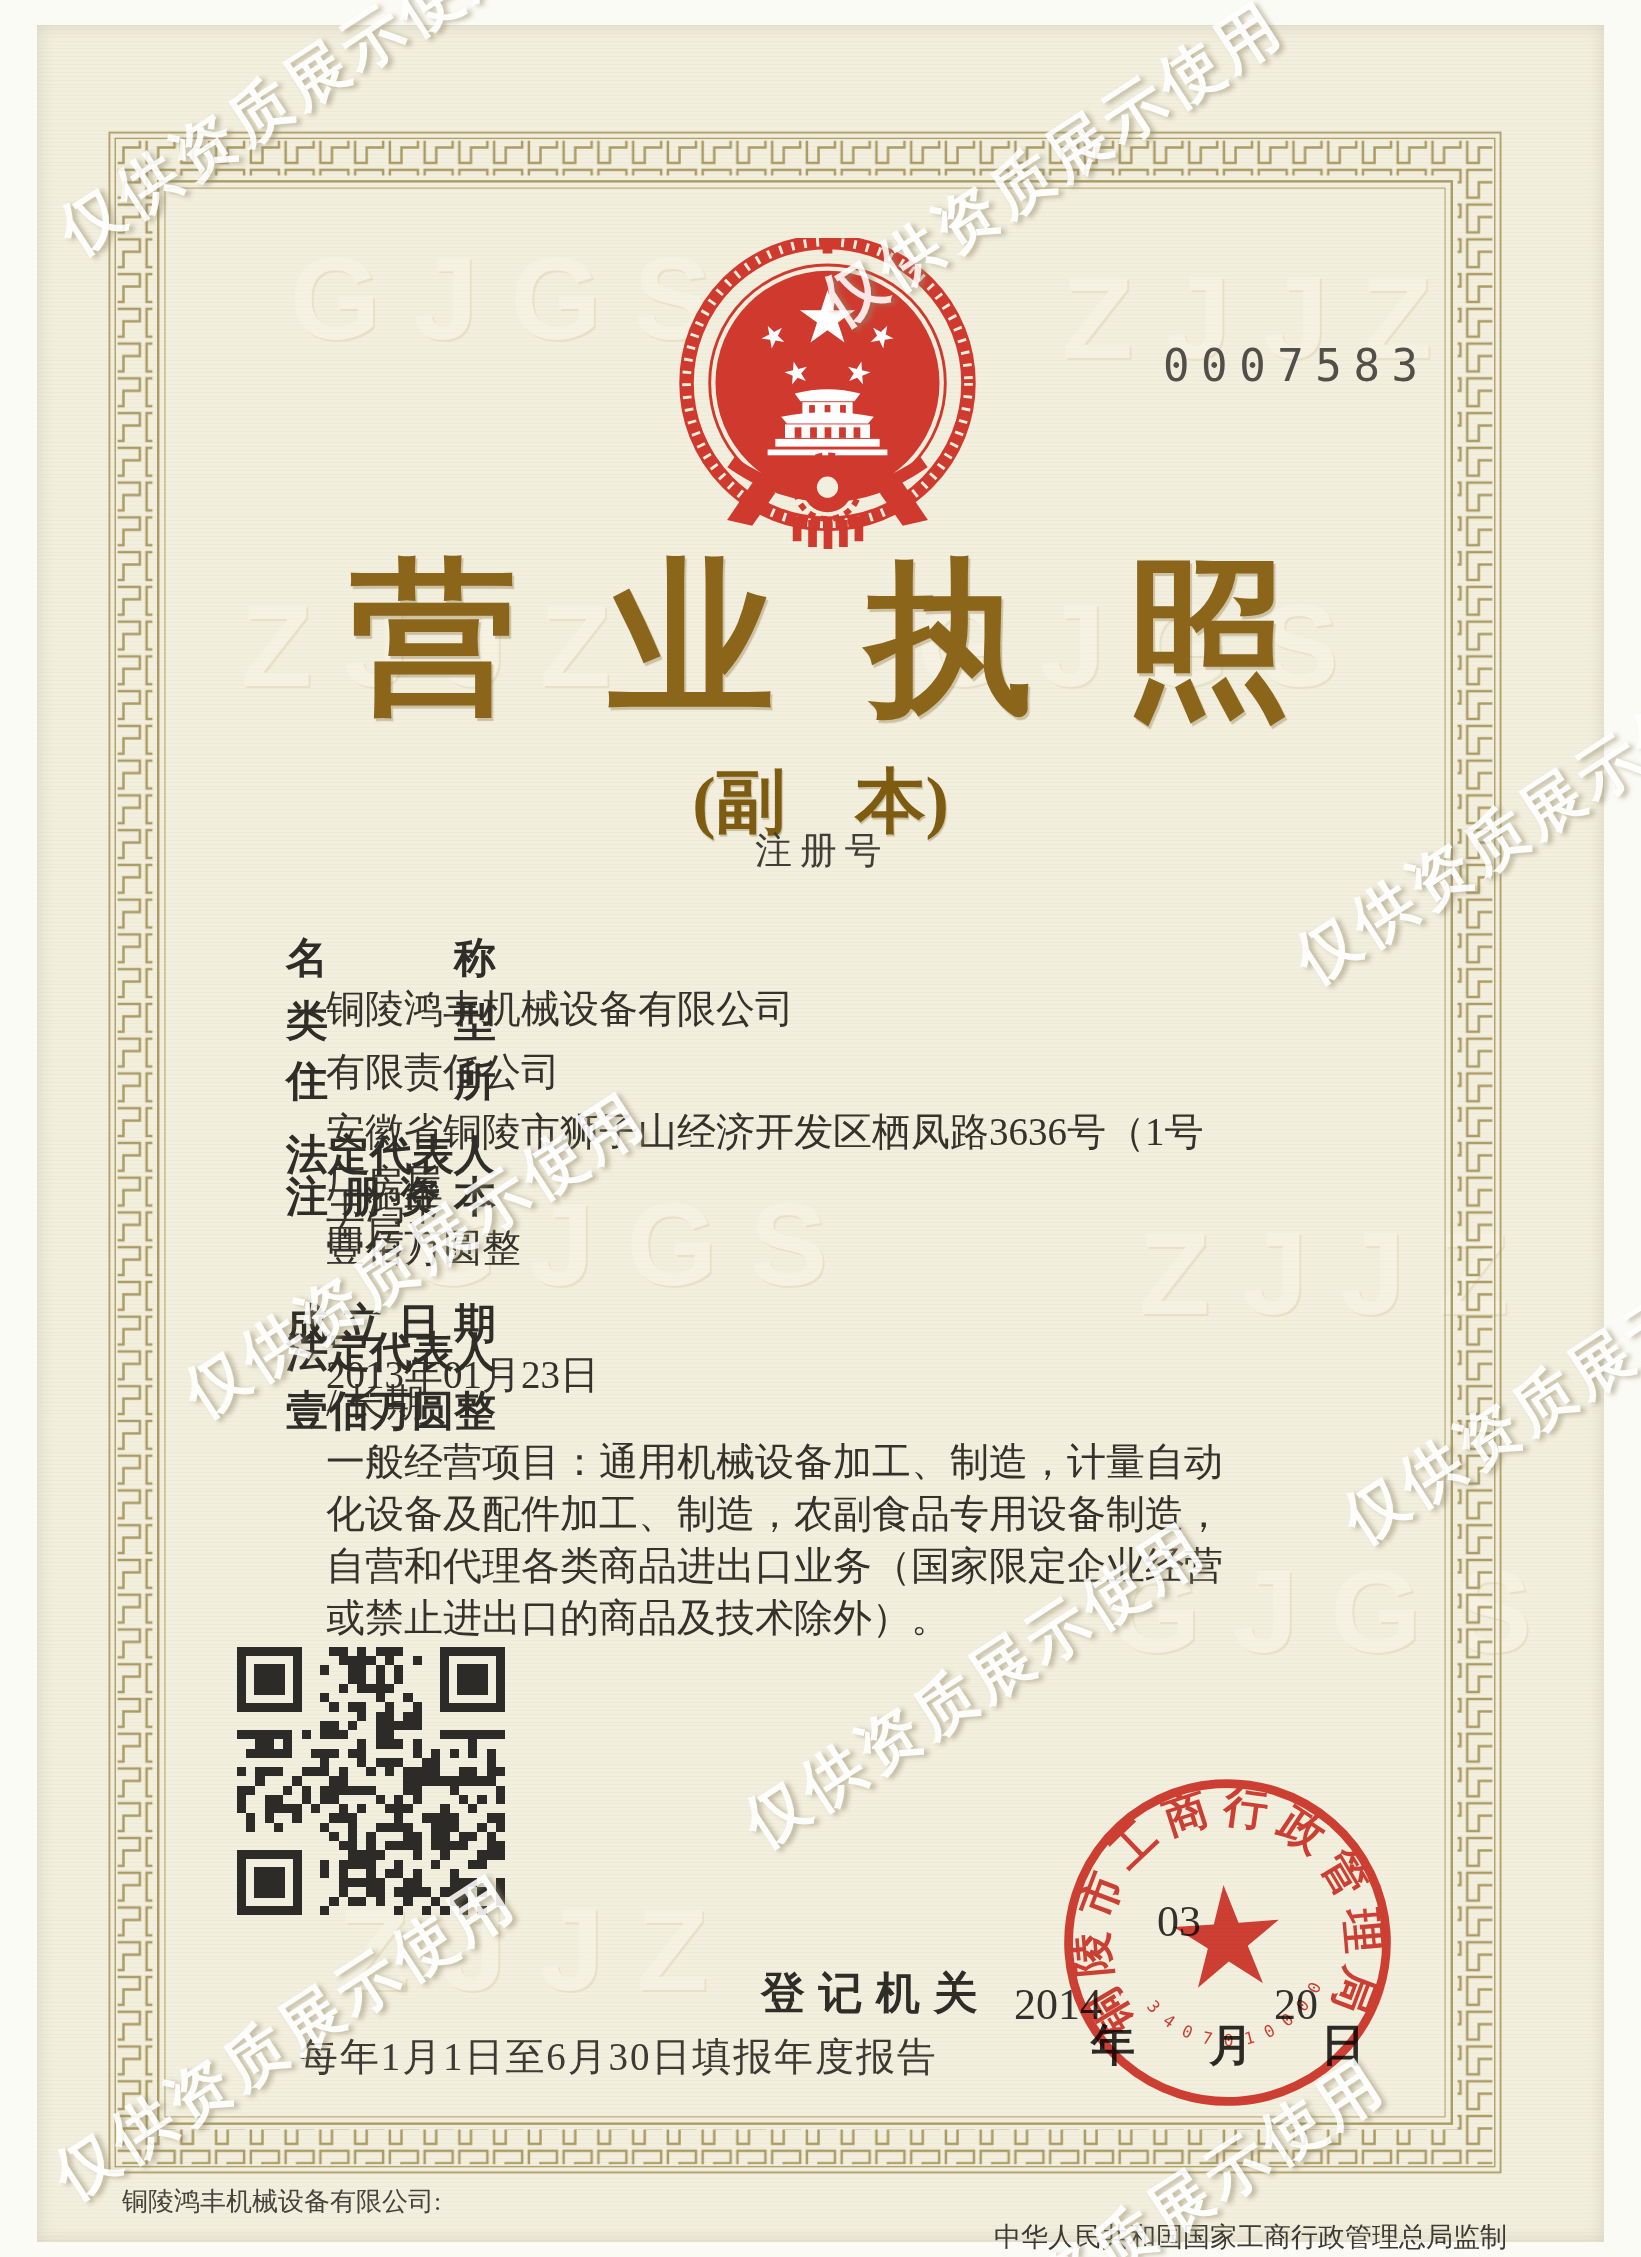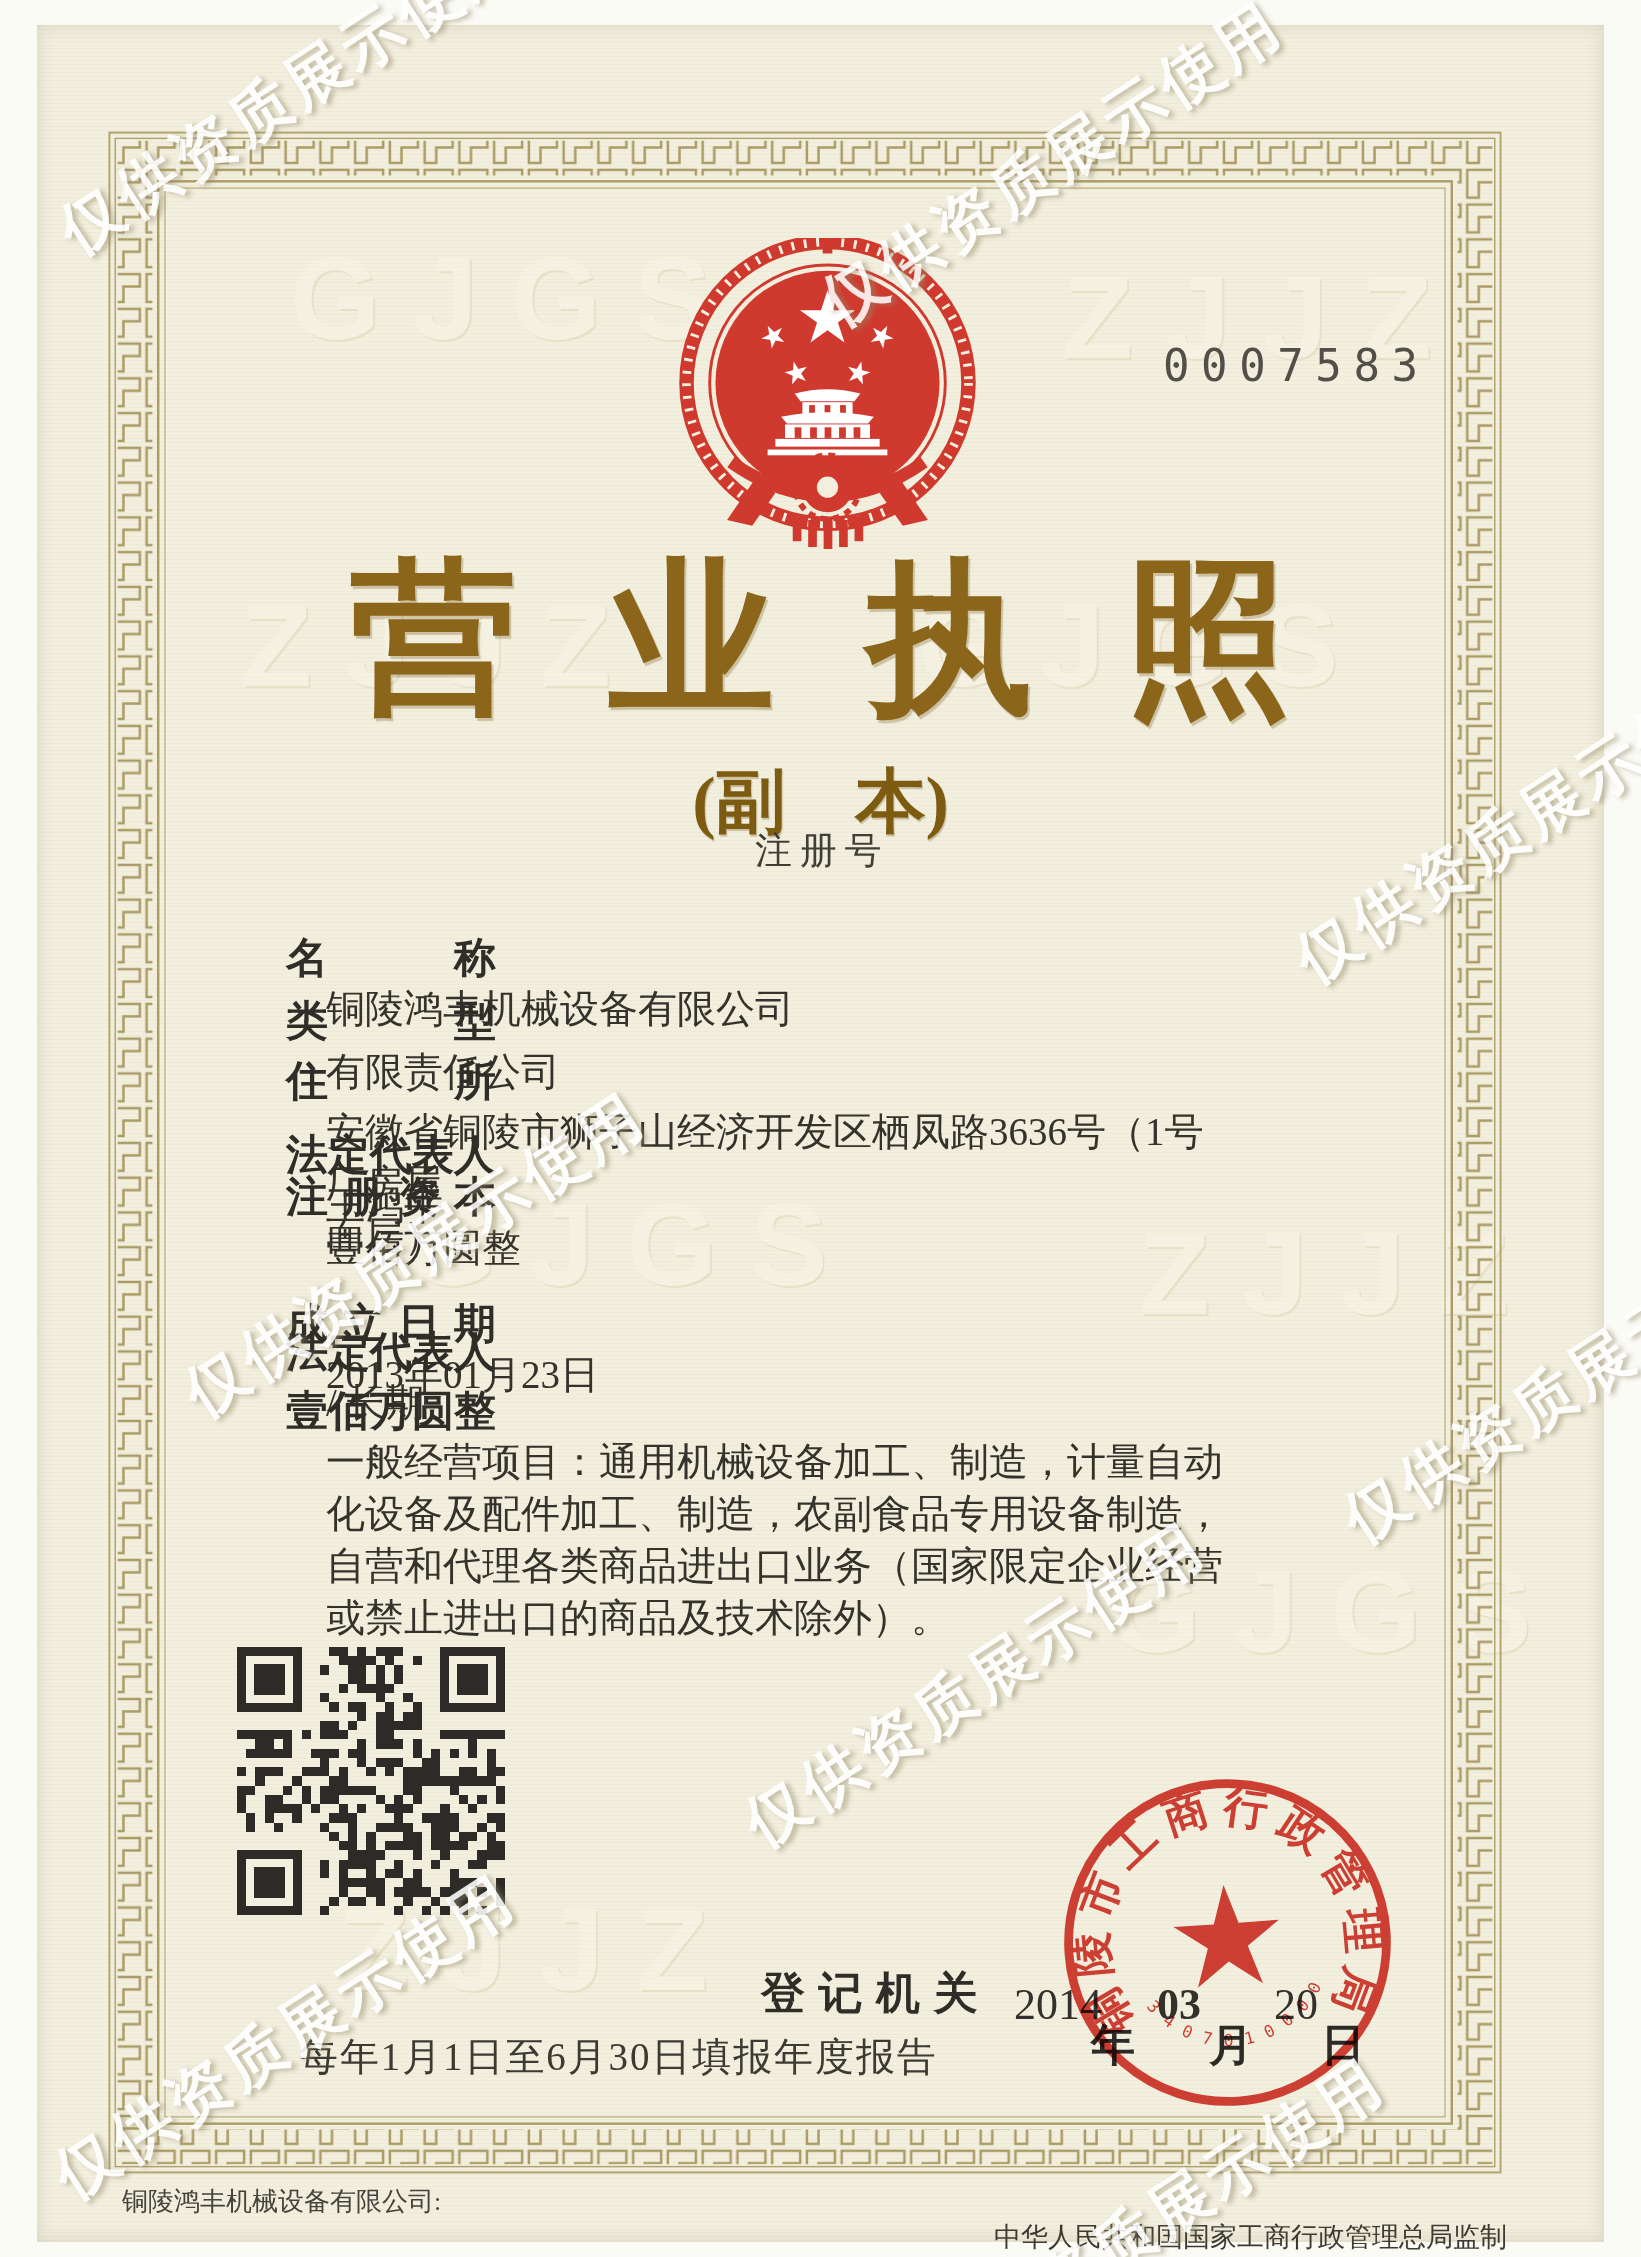--- a/index.html
+++ b/index.html
@@ -472,21 +472,21 @@
       <i style="left:82.75862068965517%;top:96.55172413793103%;width:3.4482758620689653%;height:3.4482758620689653%"></i>
       <i style="left:89.6551724137931%;top:96.55172413793103%;width:3.4482758620689653%;height:3.4482758620689653%"></i>
     </div>
   <div class="f tl"></div>
   <div class="f tr"></div>
   <div class="f bl"></div>
 </div>
 
 <div class="issuer">登记机关</div>
 <span class="dt" style="left:1014px;top:1979px;">2014</span>
-<span class="dt" style="left:1157px;top:1979px;font-weight:bold;">03</span>
+<span class="dt" style="left:1157px;top:1896px;">03</span>
 <span class="dt" style="left:1274px;top:1979px;">20</span>
 <span class="dtc" style="left:1091px;top:2016px;">年</span>
 <span class="dtc" style="left:1209px;top:2016px;">月</span>
 <span class="dtc" style="left:1321px;top:2016px;">日</span>
 
 <svg class="seal" viewBox="0 0 360 360">
   <circle cx="180" cy="180" r="163" fill="none" stroke="#d6392f" stroke-width="9"></circle>
   <use href="#star5" transform="translate(180,178) scale(1.9)" fill="#d6392f"></use>
   <defs>
     <path id="sealArc" d="M 81 255 A 124 124 0 1 1 279 255" fill="none"></path>

